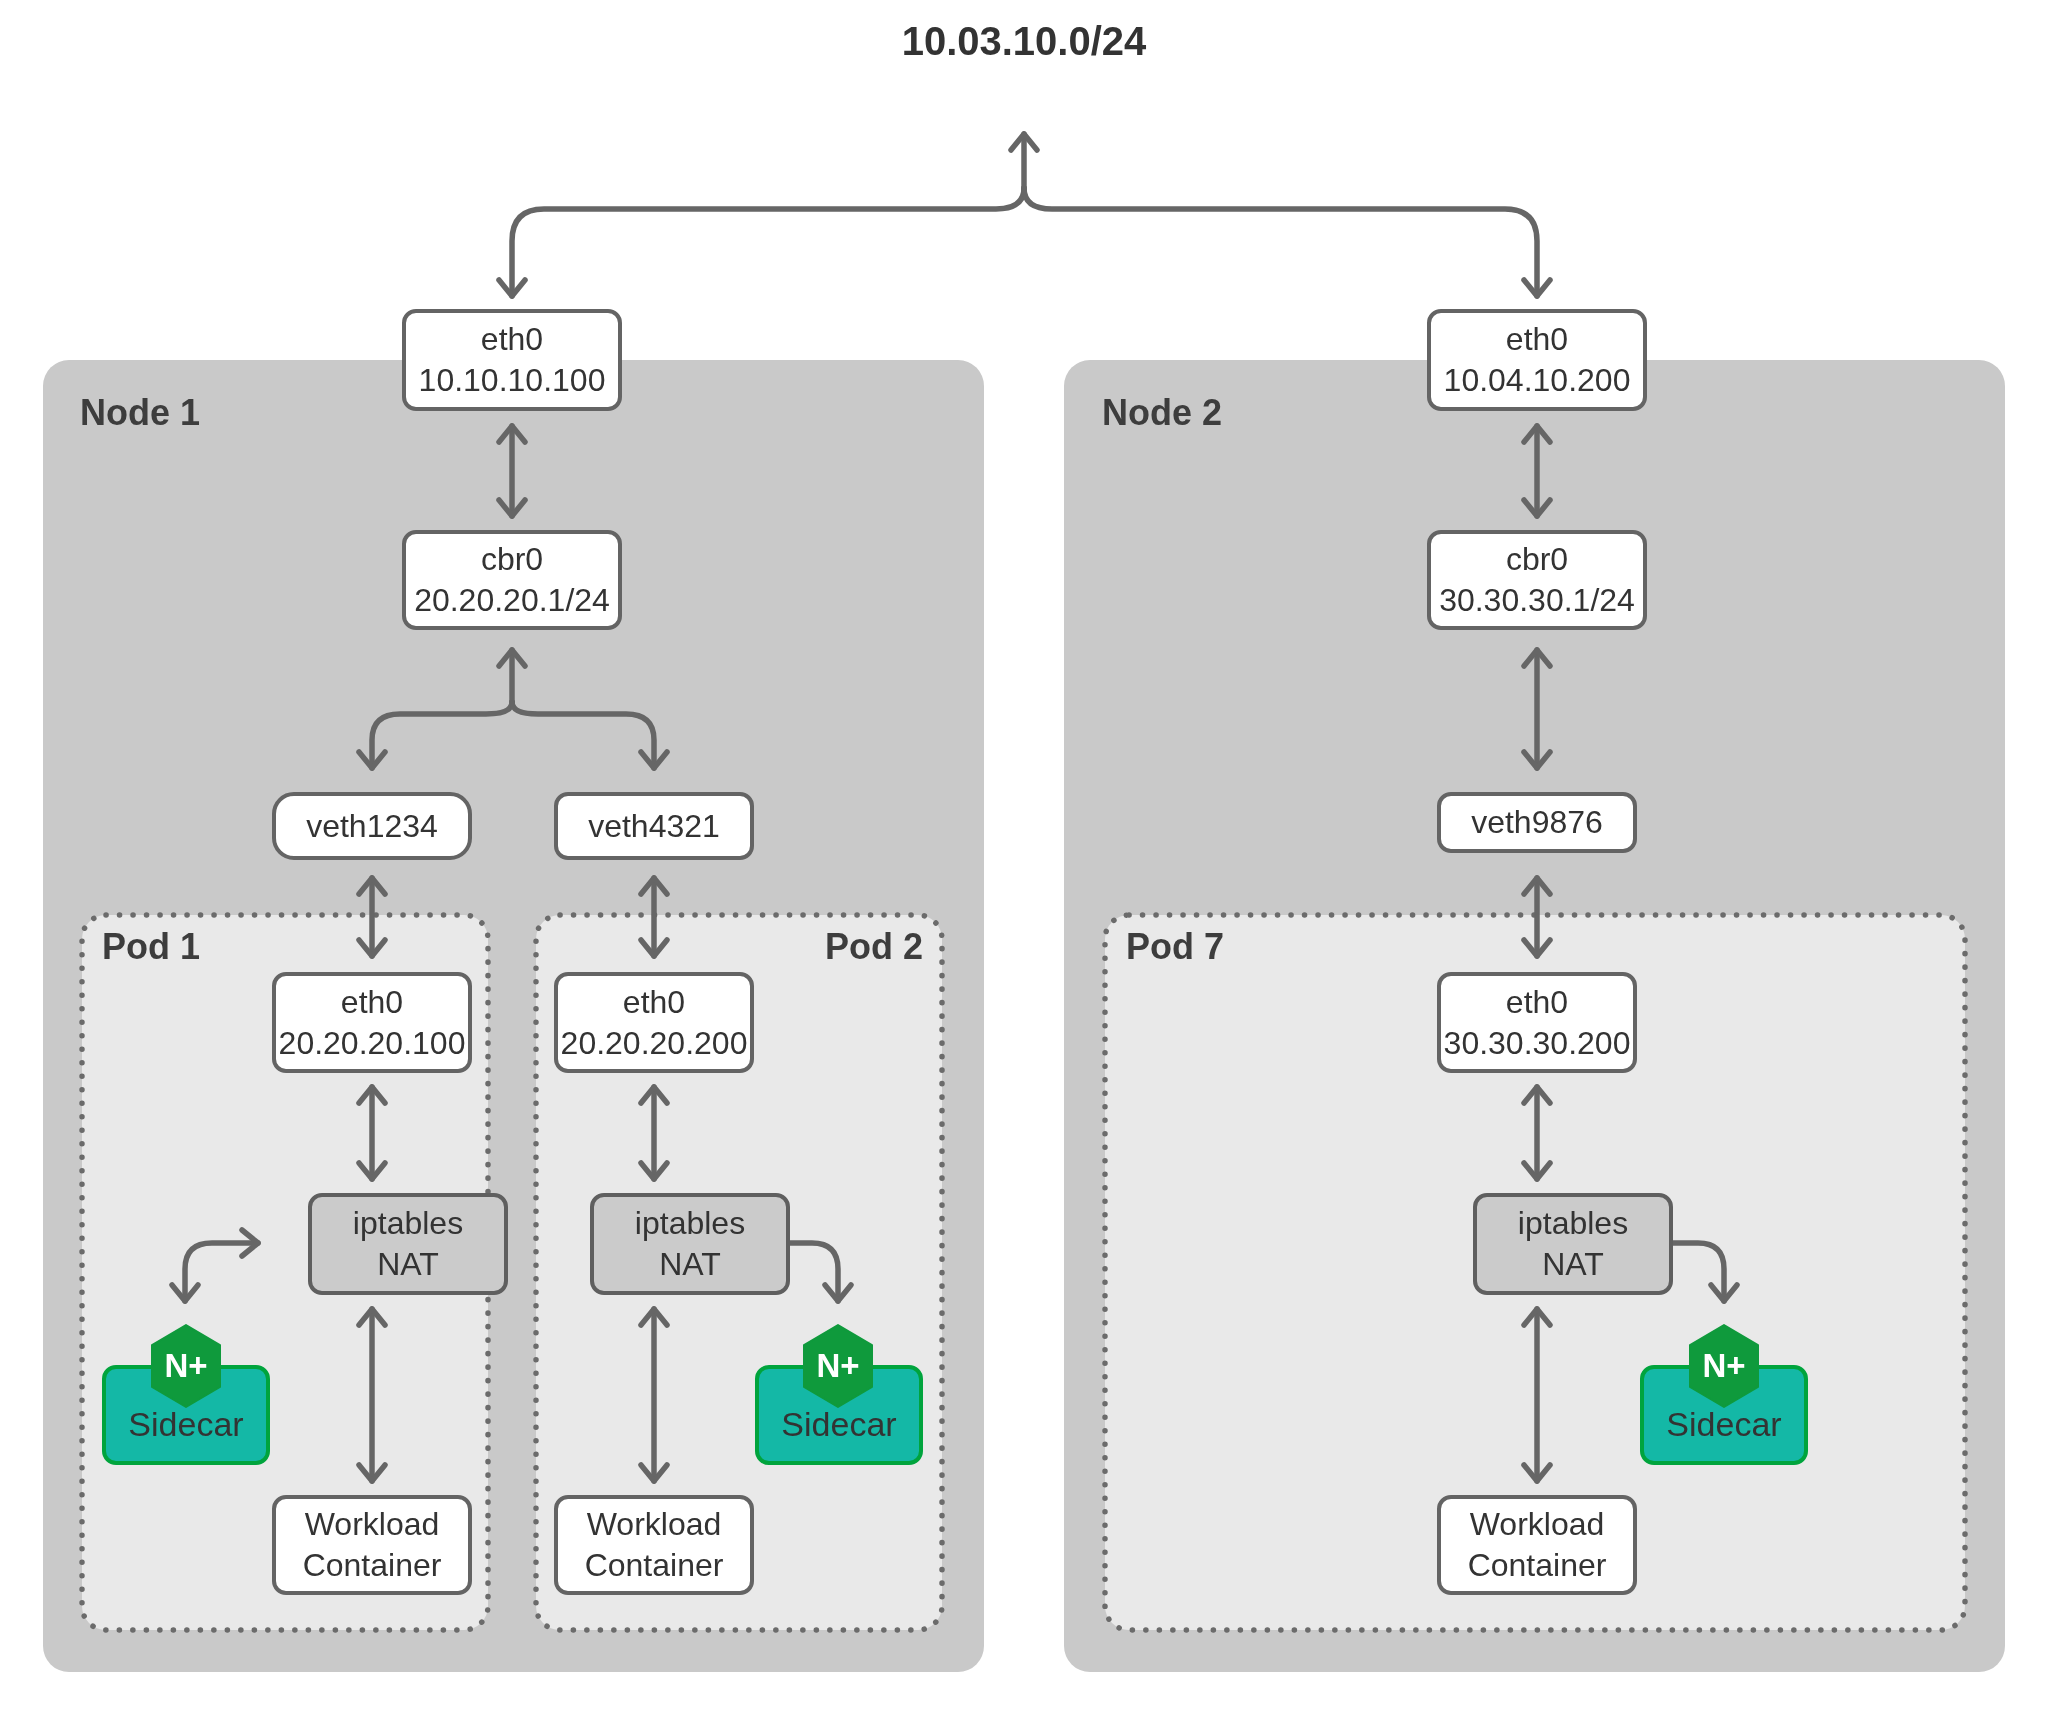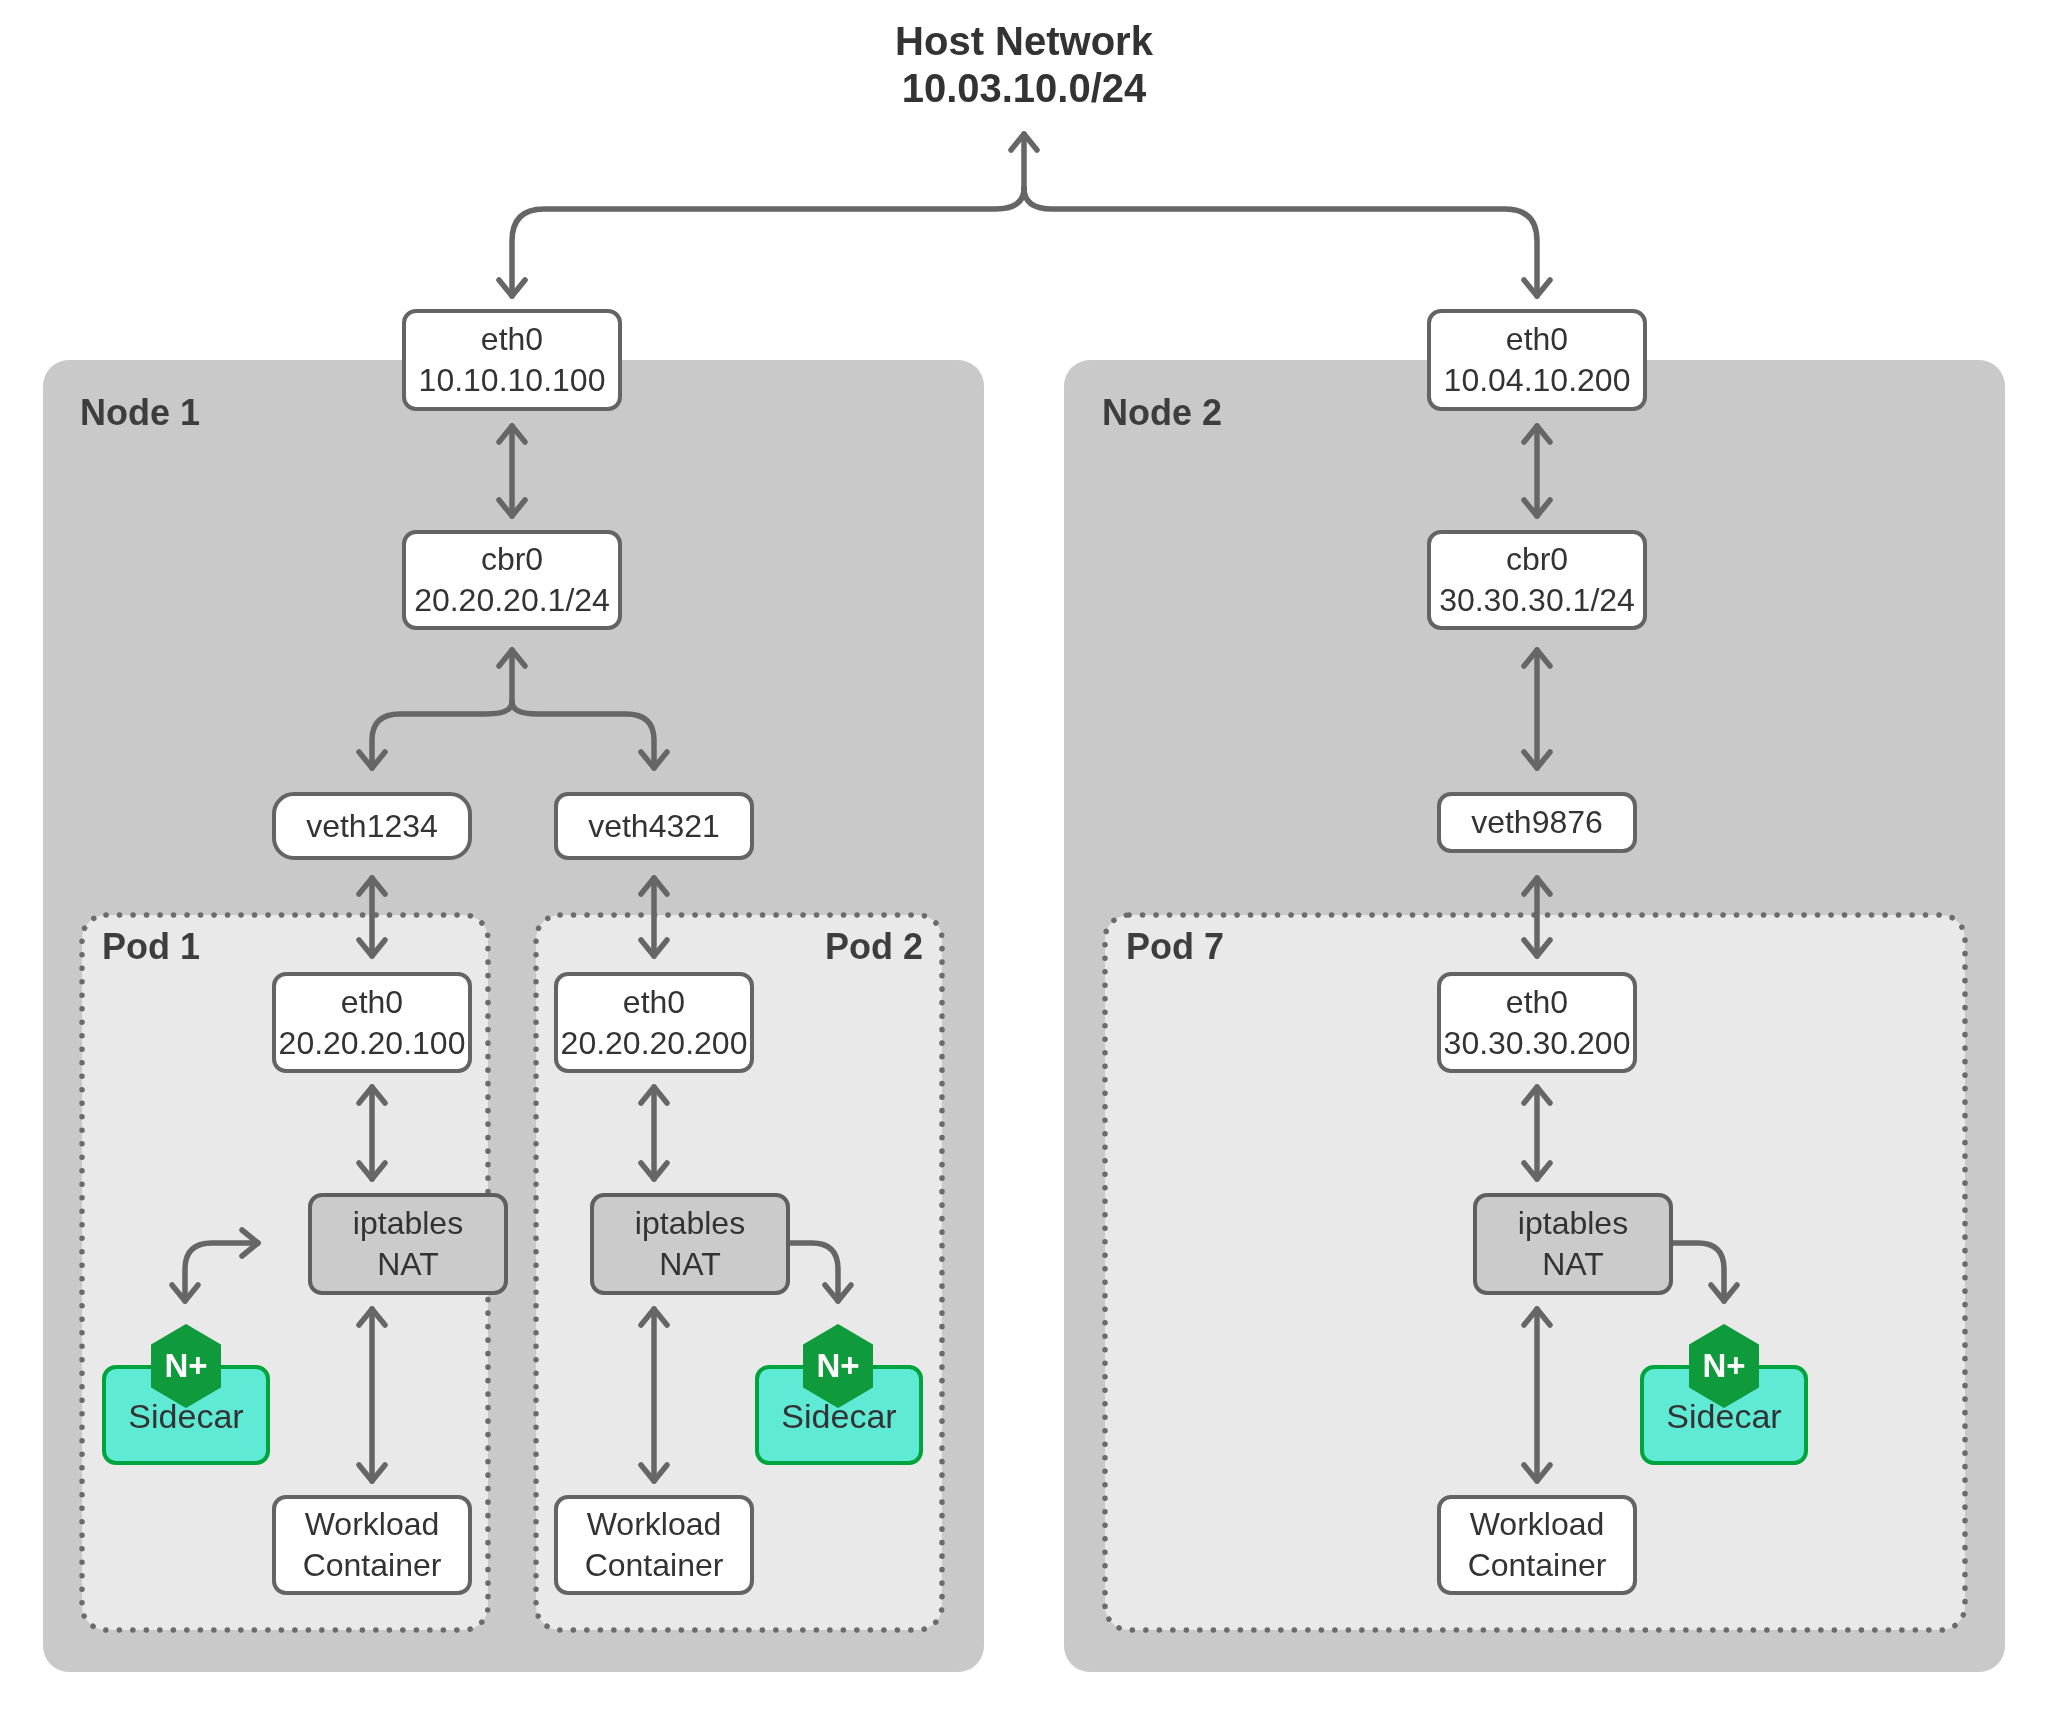--- a/index.html
+++ b/index.html
@@ -12,42 +12,41 @@
     position:absolute; background:#c9c9c9; border-radius:26px; z-index:1;
   }
   #links { position:absolute; left:0; top:0; z-index:2; }
   .bx {
     position:absolute; box-sizing:border-box; background:#ffffff;
     border:4px solid #646464; border-radius:14px;
     display:flex; flex-direction:column; align-items:center; justify-content:center;
     font-size:32px; line-height:1.28; text-align:right; color:#333333; z-index:3;
   }
   .bx.nat { background:#cbcbcb; border-color:#5f5f5f;margin-left:36px; }
-  .bx.sidecar { background:#5eead4; border-color:#00a43d; justify-content:flex-end; padding-bottom:22px; }
+  .bx.sidecar { background:#14b8a6; border-color:#00a43d; justify-content:flex-end; padding-bottom:14px; }
   .lbl {
     position:absolute; font-weight:700; font-size:36px; color:#3d3d3d; z-index:3;
     white-space:nowrap;
   }
   .ttl {
     position:absolute; left:624px; top:18px; width:800px; text-align:center;
     font-weight:700; font-size:40px; line-height:1.18; color:#333333; z-index:3;
   }
   .hex { position:absolute; width:74px; height:84px; z-index:4;
          display:flex; align-items:center; justify-content:center; }
   .hex svg { position:absolute; left:0; top:0; }
   .hex .nplus { position:relative; color:#ffffff; font-weight:700; font-size:33px; z-index:1; }
   .r { text-align:right; }
 </style>
 </head>
 <body>
 
 <div id="canvas">
 
   <div class="ttl">
-    <div>Host Network</div>
     <div>10.03.10.0/24</div>
   </div>
 
   <div class="node" style="left:43px; top:360px; width:941px; height:1312px;"></div>
   <div class="node" style="left:1064px; top:360px; width:941px; height:1312px;"></div>
 
   <svg id="links" width="2048" height="1714" viewBox="0 0 2048 1714">
     <defs>
       <marker id="ah" markerUnits="userSpaceOnUse" markerWidth="48" markerHeight="48" refX="36" refY="24" orient="auto-start-reverse">
         <path d="M20,11 L36,24 L20,37" fill="none" stroke="#666666" stroke-width="5.5" stroke-linecap="round" stroke-linejoin="round"></path>

